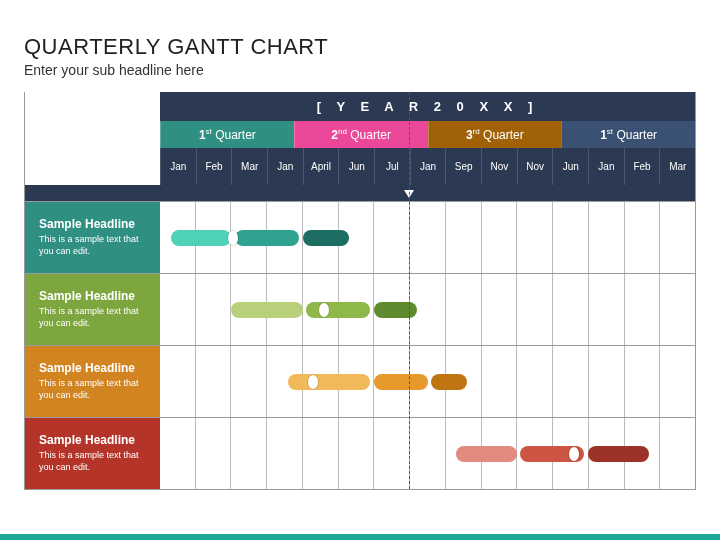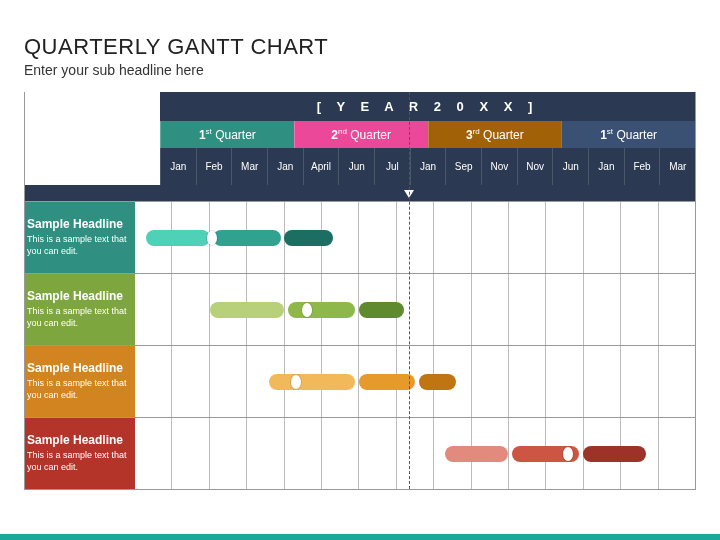--- a/index.html
+++ b/index.html
@@ -27,21 +27,21 @@
   .month-row { display: flex; border-bottom: 2px solid #2b3a52; }
   .month-row .spacer { width: 135px; flex-shrink: 0; }
   .mcell { flex: 1; background: #2b3a52; color: #fff; text-align: center; font-size: 10px; padding: 13px 0; border-left: 1px solid rgba(255,255,255,0.15); }
 
   .marker-row { display: flex; height: 14px; position: relative; }
   .marker-row .spacer { width: 135px; flex-shrink: 0; background: #2b3a52; }
   .marker-track { flex: 1; background: #2b3a52; position: relative; }
   .marker { position: absolute; top: 3px; left: 46.6%; transform: translateX(-50%); width: 0; height: 0; border-left: 5px solid transparent; border-right: 5px solid transparent; border-top: 8px solid #fff; }
 
   .task-row { display: flex; height: 72px; border-top: 1px solid #999; }
-  .label-cell { width: 110px; flex-shrink: 0; color: #fff; padding: 8px 2px; display: flex; flex-direction: column; justify-content: center; }
+  .label-cell { width: 135px; flex-shrink: 0; color: #fff; padding: 8px 14px; display: flex; flex-direction: column; justify-content: center; }
   .label-title { font-size: 12px; font-weight: bold; margin-bottom: 3px; }
   .label-desc { font-size: 9px; line-height: 1.3; }
   .row1 .label-cell { background: #2f8f80; }
   .row2 .label-cell { background: #7da63f; }
   .row3 .label-cell { background: #d1841f; }
   .row4 .label-cell { background: #b5342a; }
 
   .bar-track { flex: 1; position: relative; display: flex; }
   .grid-col { flex: 1; border-left: 1px solid #bbb; }
   .grid-col:first-child { border-left: none; }

